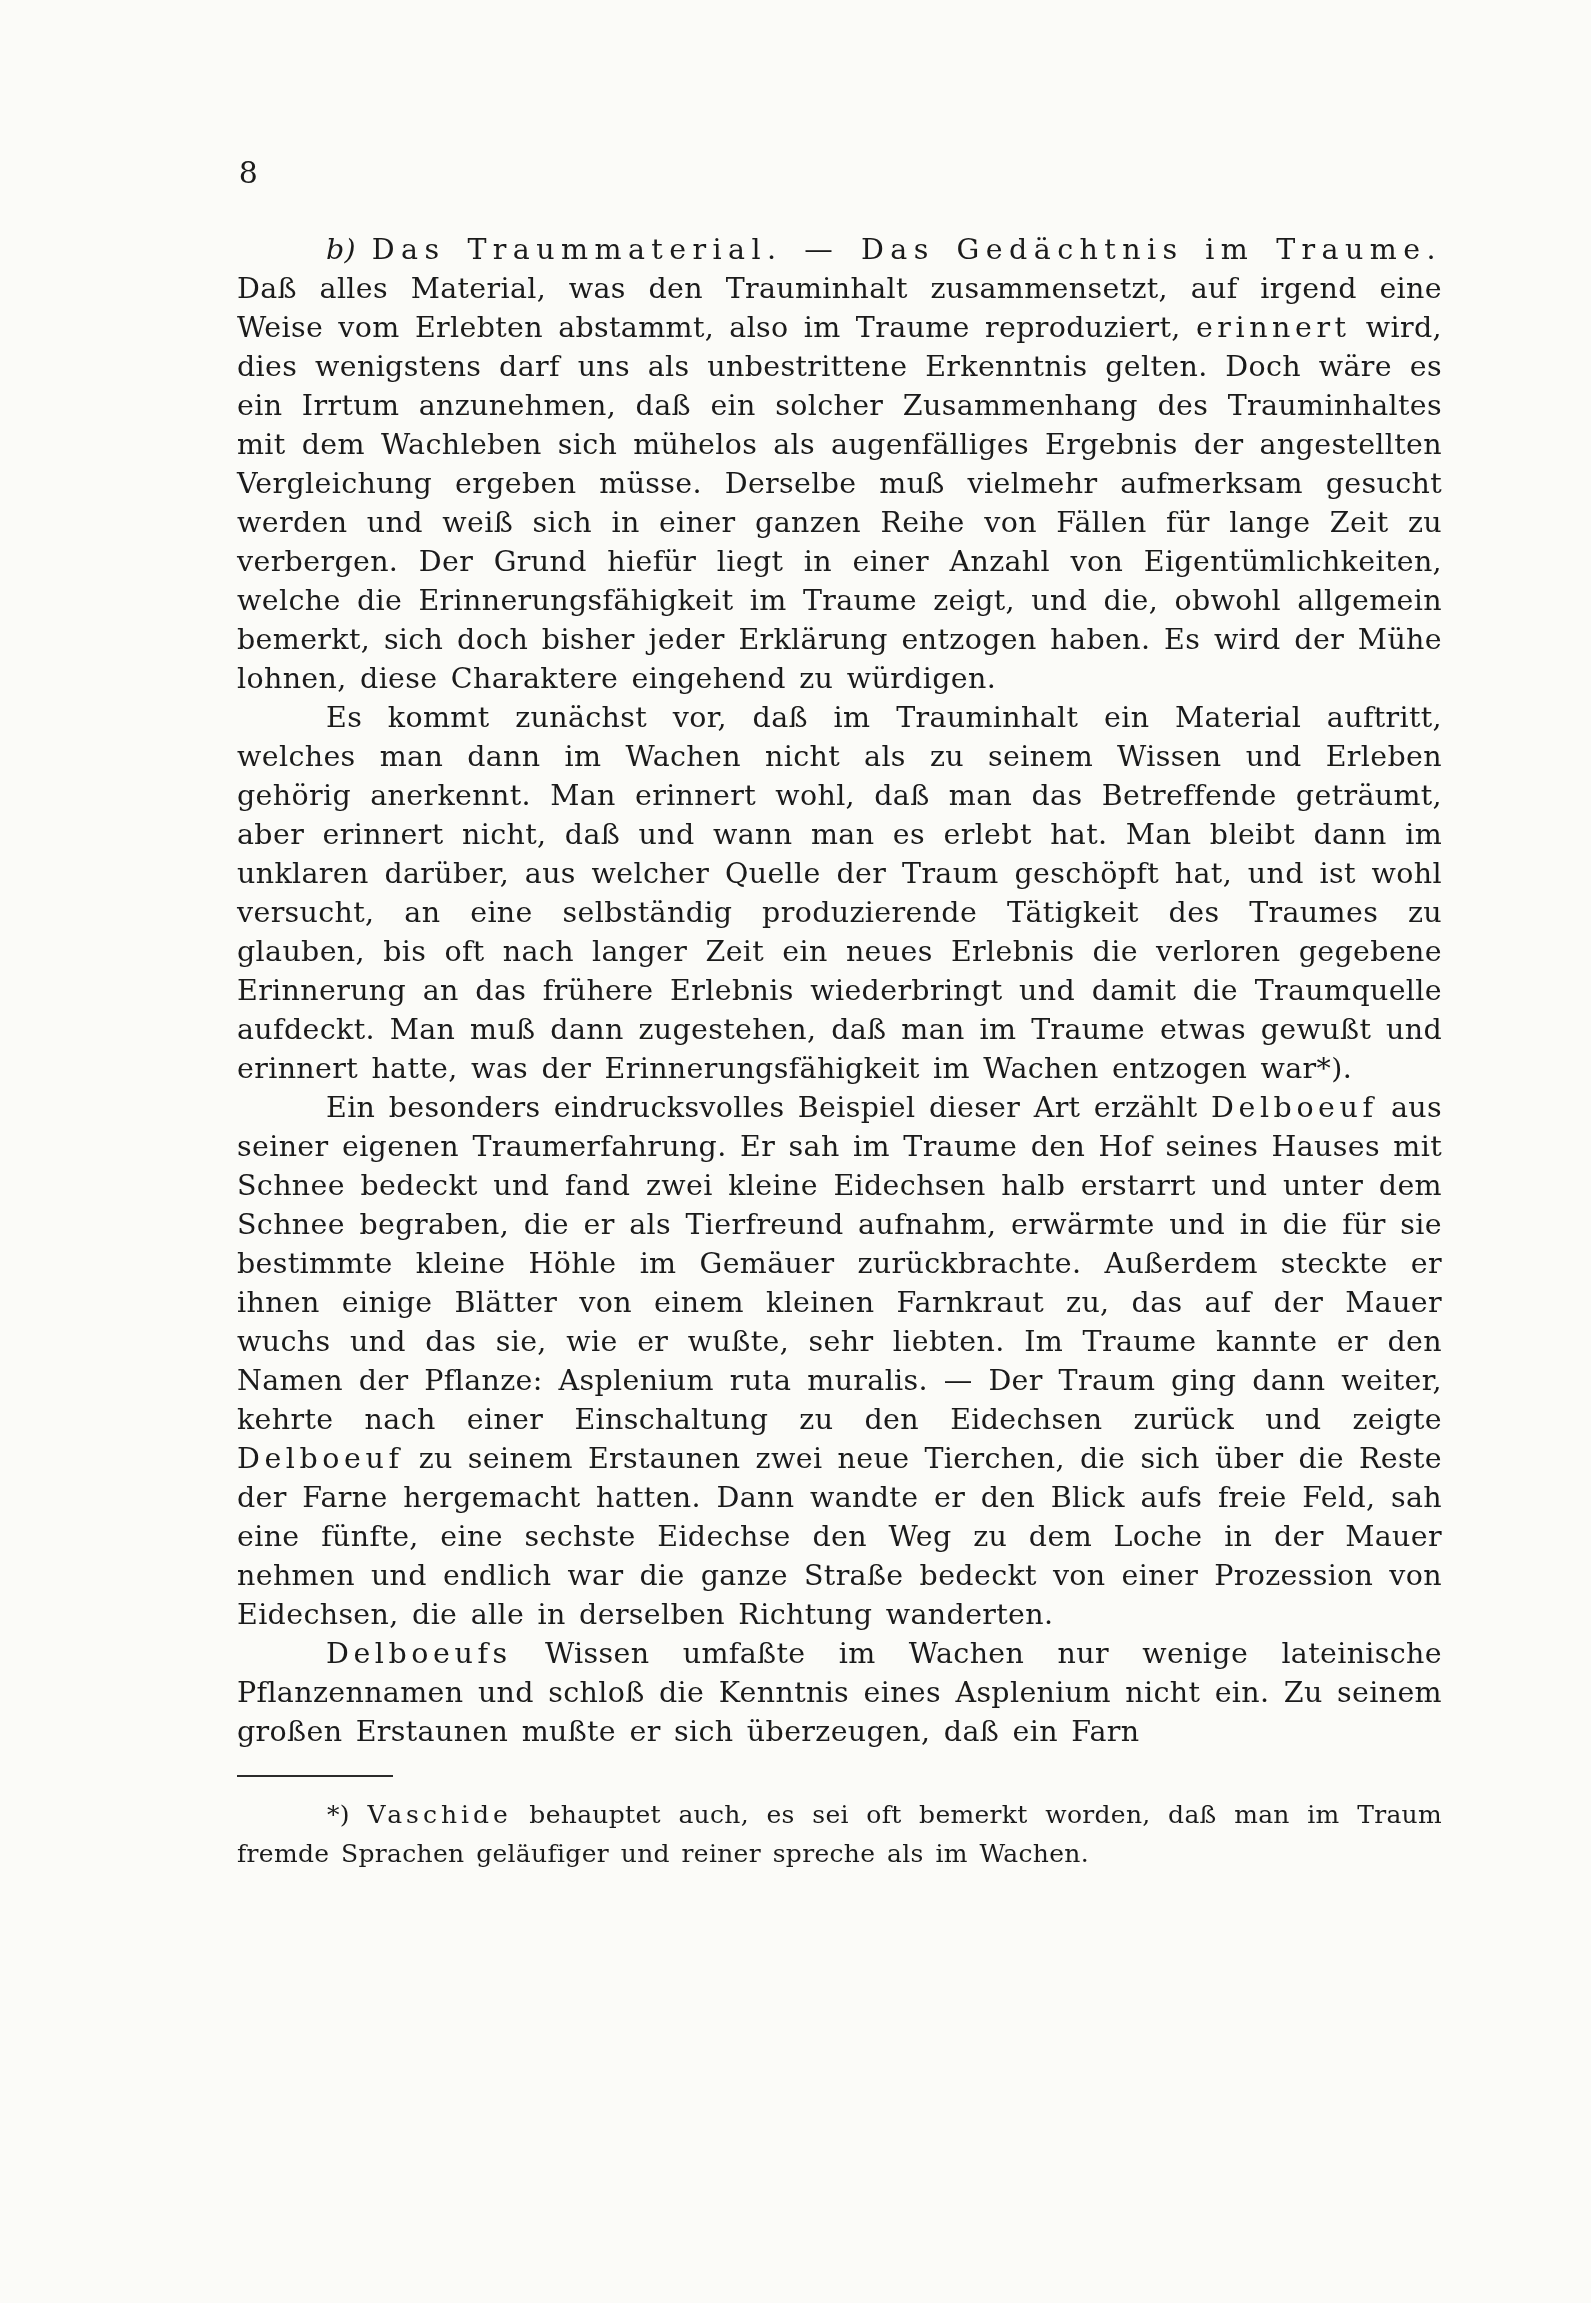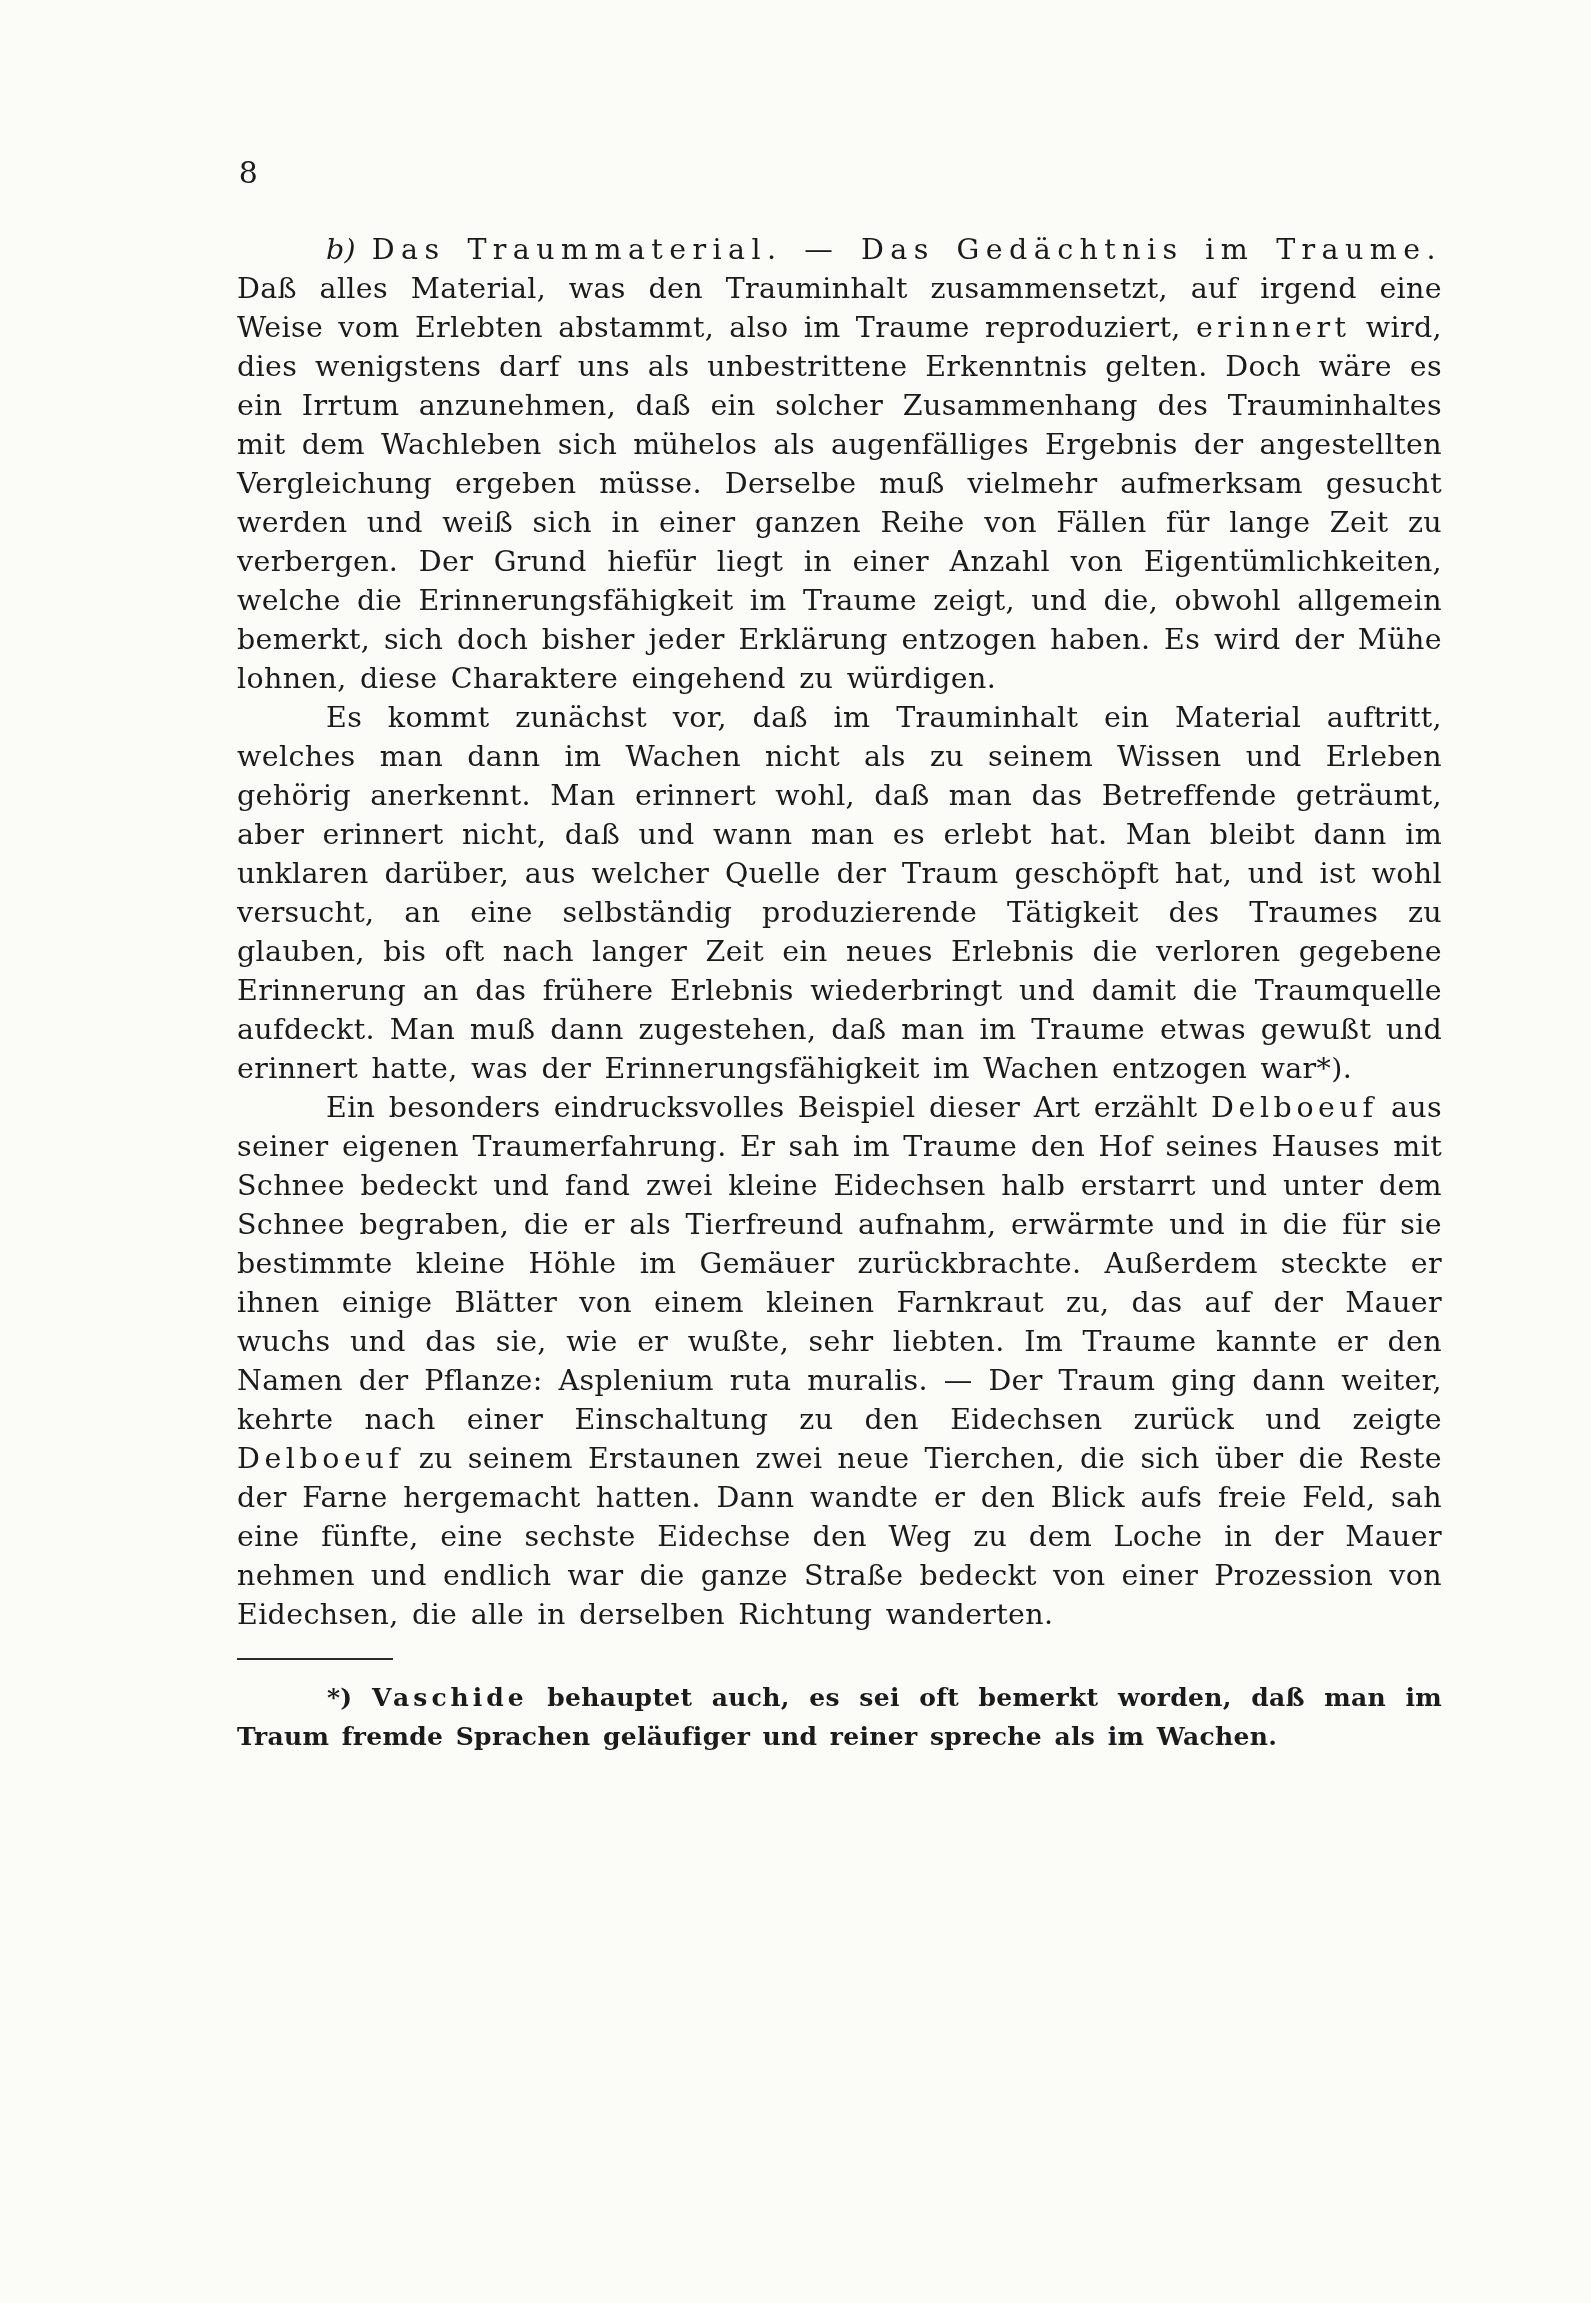--- a/index.html
+++ b/index.html
@@ -60,21 +60,20 @@
 
   .seg.normal { font-style: normal; }
   .seg.italic { font-style: italic; }
   .seg.spaced { letter-spacing: 0.16em; }
   .seg.heading-spaced { letter-spacing: 0.225em; }
 
   
   .footnote-block {
     margin: 23.5px 149px 0 237px;
     width: 1205px;
-    font-weight: bold;
   }
   .footnote-rule {
     width: 156px;
     height: 0;
     border-top: 2.7px solid #2b2b2b;
     margin-bottom: 18px;
   }
   .footnote-text {
     font-size: 25px;
     line-height: 39px;
@@ -90,20 +89,21 @@
 <div class="page">
 
   <div class="running-head">
     <span class="page-number">8</span>
   </div>
 
   <div class="body-text">
       <p class="para"><span class="seg italic">b) </span><span class="seg heading-spaced">Das Traummaterial. — Das Gedächtnis im Traume.</span><span class="seg normal"> Daß alles Material, was den Trauminhalt zusammensetzt, auf irgend eine Weise vom Erlebten abstammt, also im Traume reproduziert, </span><span class="seg spaced">erinnert</span><span class="seg normal"> wird, dies wenigstens darf uns als unbestrittene Erkenntnis gelten. Doch wäre es ein Irrtum anzunehmen, daß ein solcher Zusammenhang des Trauminhaltes mit dem Wachleben sich mühelos als augenfälliges Ergebnis der angestellten Vergleichung ergeben müsse. Derselbe muß vielmehr aufmerksam gesucht werden und weiß sich in einer ganzen Reihe von Fällen für lange Zeit zu verbergen. Der Grund hiefür liegt in einer Anzahl von Eigentümlichkeiten, welche die Erinnerungsfähigkeit im Traume zeigt, und die, obwohl allgemein bemerkt, sich doch bisher jeder Erklärung entzogen haben. Es wird der Mühe lohnen, diese Charaktere eingehend zu würdigen.</span></p>
       <p class="para"><span class="seg normal">Es kommt zunächst vor, daß im Trauminhalt ein Material auftritt, welches man dann im Wachen nicht als zu seinem Wissen und Erleben gehörig anerkennt. Man erinnert wohl, daß man das Betreffende geträumt, aber erinnert nicht, daß und wann man es erlebt hat. Man bleibt dann im unklaren darüber, aus welcher Quelle der Traum geschöpft hat, und ist wohl versucht, an eine selbständig produzierende Tätigkeit des Traumes zu glauben, bis oft nach langer Zeit ein neues Erlebnis die verloren gegebene Erinnerung an das frühere Erlebnis wiederbringt und damit die Traumquelle aufdeckt. Man muß dann zugestehen, daß man im Traume etwas gewußt und erinnert hatte, was der Erinnerungsfähigkeit im Wachen entzogen war</span><span class="seg normal">*)</span><span class="seg normal">.</span></p>
       <p class="para"><span class="seg normal">Ein besonders eindrucksvolles Beispiel dieser Art erzählt </span><span class="seg spaced">Delboeuf</span><span class="seg normal"> aus seiner eigenen Traumerfahrung. Er sah im Traume den Hof seines Hauses mit Schnee bedeckt und fand zwei kleine Eidechsen halb erstarrt und unter dem Schnee begraben, die er als Tierfreund aufnahm, erwärmte und in die für sie bestimmte kleine Höhle im Gemäuer zurückbrachte. Außerdem steckte er ihnen einige Blätter von einem kleinen Farnkraut zu, das auf der Mauer wuchs und das sie, wie er wußte, sehr liebten. Im Traume kannte er den Namen der Pflanze: Asplenium ruta muralis. — Der Traum ging dann weiter, kehrte nach einer Einschaltung zu den Eidechsen zurück und zeigte </span><span class="seg spaced">Delboeuf</span><span class="seg normal"> zu seinem Erstaunen zwei neue Tierchen, die sich über die Reste der Farne hergemacht hatten. Dann wandte er den Blick aufs freie Feld, sah eine fünfte, eine sechste Eidechse den Weg zu dem Loche in der Mauer nehmen und endlich war die ganze Straße bedeckt von einer Prozession von Eidechsen, die alle in derselben Richtung wanderten.</span></p>
+      <p class="para"><span class="seg spaced">Delboeufs</span><span class="seg normal"> Wissen umfaßte im Wachen nur wenige lateinische Pflanzennamen und schloß die Kenntnis eines Asplenium nicht ein. Zu seinem großen Erstaunen mußte er sich überzeugen, daß ein Farn</span></p>
     </div>
 
   <div class="footnote-block">
     <div class="footnote-rule"></div>
     <p class="footnote-text"><span class="seg normal">*) </span><span class="seg spaced">Vaschide</span><span class="seg normal"> behauptet auch, es sei oft bemerkt worden, daß man im Traum fremde Sprachen geläufiger und reiner spreche als im Wachen.</span></p>
   </div>
 
 </div>
 
 

